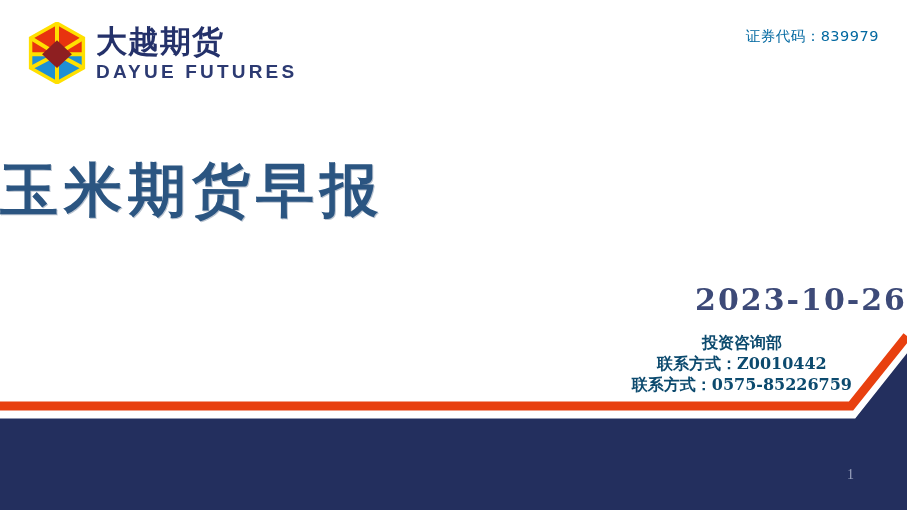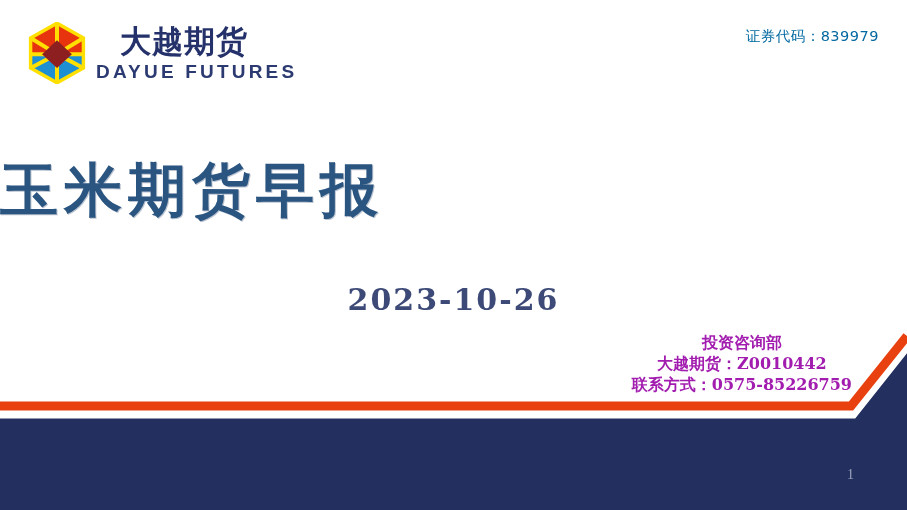--- a/index.html
+++ b/index.html
@@ -38,21 +38,20 @@
     justify-content: center;
     line-height: 1;
   }
   .logo-cn {
     font-family: "DejaVu Sans", "Liberation Sans", sans-serif;
     font-size: 31px;
     font-weight: 700;
     color: #24316a;
     letter-spacing: 1px;
     line-height: 1.05;
-    margin-left: 24px;
   }
   .logo-en {
     font-family: "Liberation Sans", sans-serif;
     font-size: 19px;
     font-weight: 700;
     color: #2c3a72;
     letter-spacing: 3.2px;
     margin-top: 4px;
   }
 
@@ -78,38 +77,38 @@
     font-weight: 700;
     color: #2b5581;
     letter-spacing: 6px;
     text-shadow: 1px 1px 0 rgba(30,60,100,0.30);
   }
   .sub-date {
     position: absolute;
     left: 0;
     right: 0;
     top: 282px;
-    text-align: center;
+    text-align: right;
     font-family: "DejaVu Serif", "Liberation Serif", serif;
     font-size: 30px;
     font-weight: 700;
     color: #3d4a78;
     letter-spacing: 2px;
   }
 
   
   .contact {
     position: absolute;
     right: 55px;
     top: 332px;
     text-align: center;
     font-family: "DejaVu Serif", "Liberation Serif", serif;
     font-size: 16px;
     font-weight: 700;
-    color: #a21caf;
+    color: #0c4a6e;
     line-height: 21px;
     white-space: nowrap;
   }
   .contact div { white-space: nowrap; }
 
   
   .band { position: absolute; left: 0; bottom: 0; width: 907px; height: 180px; }
   .band svg { display: block; }
 
   .page-num {
@@ -158,21 +157,21 @@
     </span>
   </div>
 
   <div class="sec-code">证券代码：839979</div>
 
   <div class="main-title">玉米期货早报</div>
   <div class="sub-date">2023-10-26</div>
 
   <div class="contact">
     <div>投资咨询部</div>
-    <div>大越期货：Z0010442</div>
+    <div>联系方式：Z0010442</div>
     <div>联系方式：0575-85226759</div>
   </div>
 
   <div class="band">
     <svg width="907" height="180" viewBox="0 0 907 180" aria-hidden="true">
 
       <polygon points="907,0 907,180 866,180 866,85 907,18" fill="#232f5e"></polygon>
 
       <polygon points="0,88 855,88 907,22 907,180 0,180" fill="#232f5e"></polygon>
 

